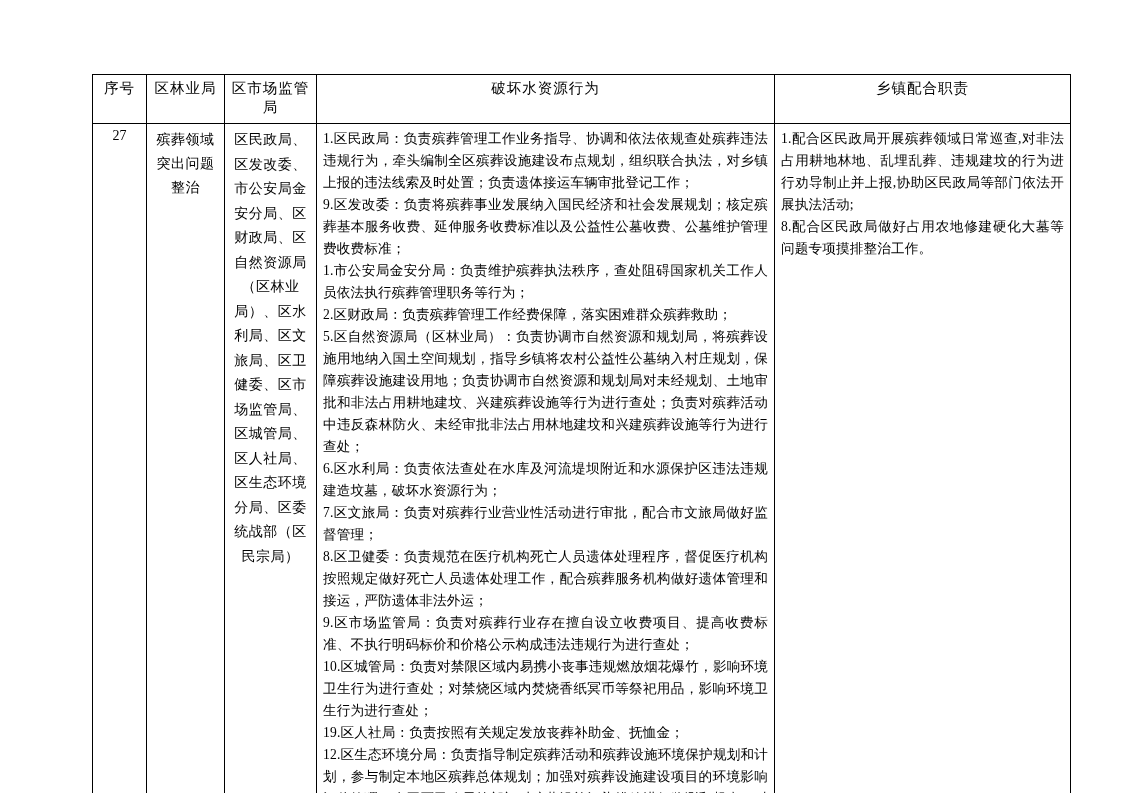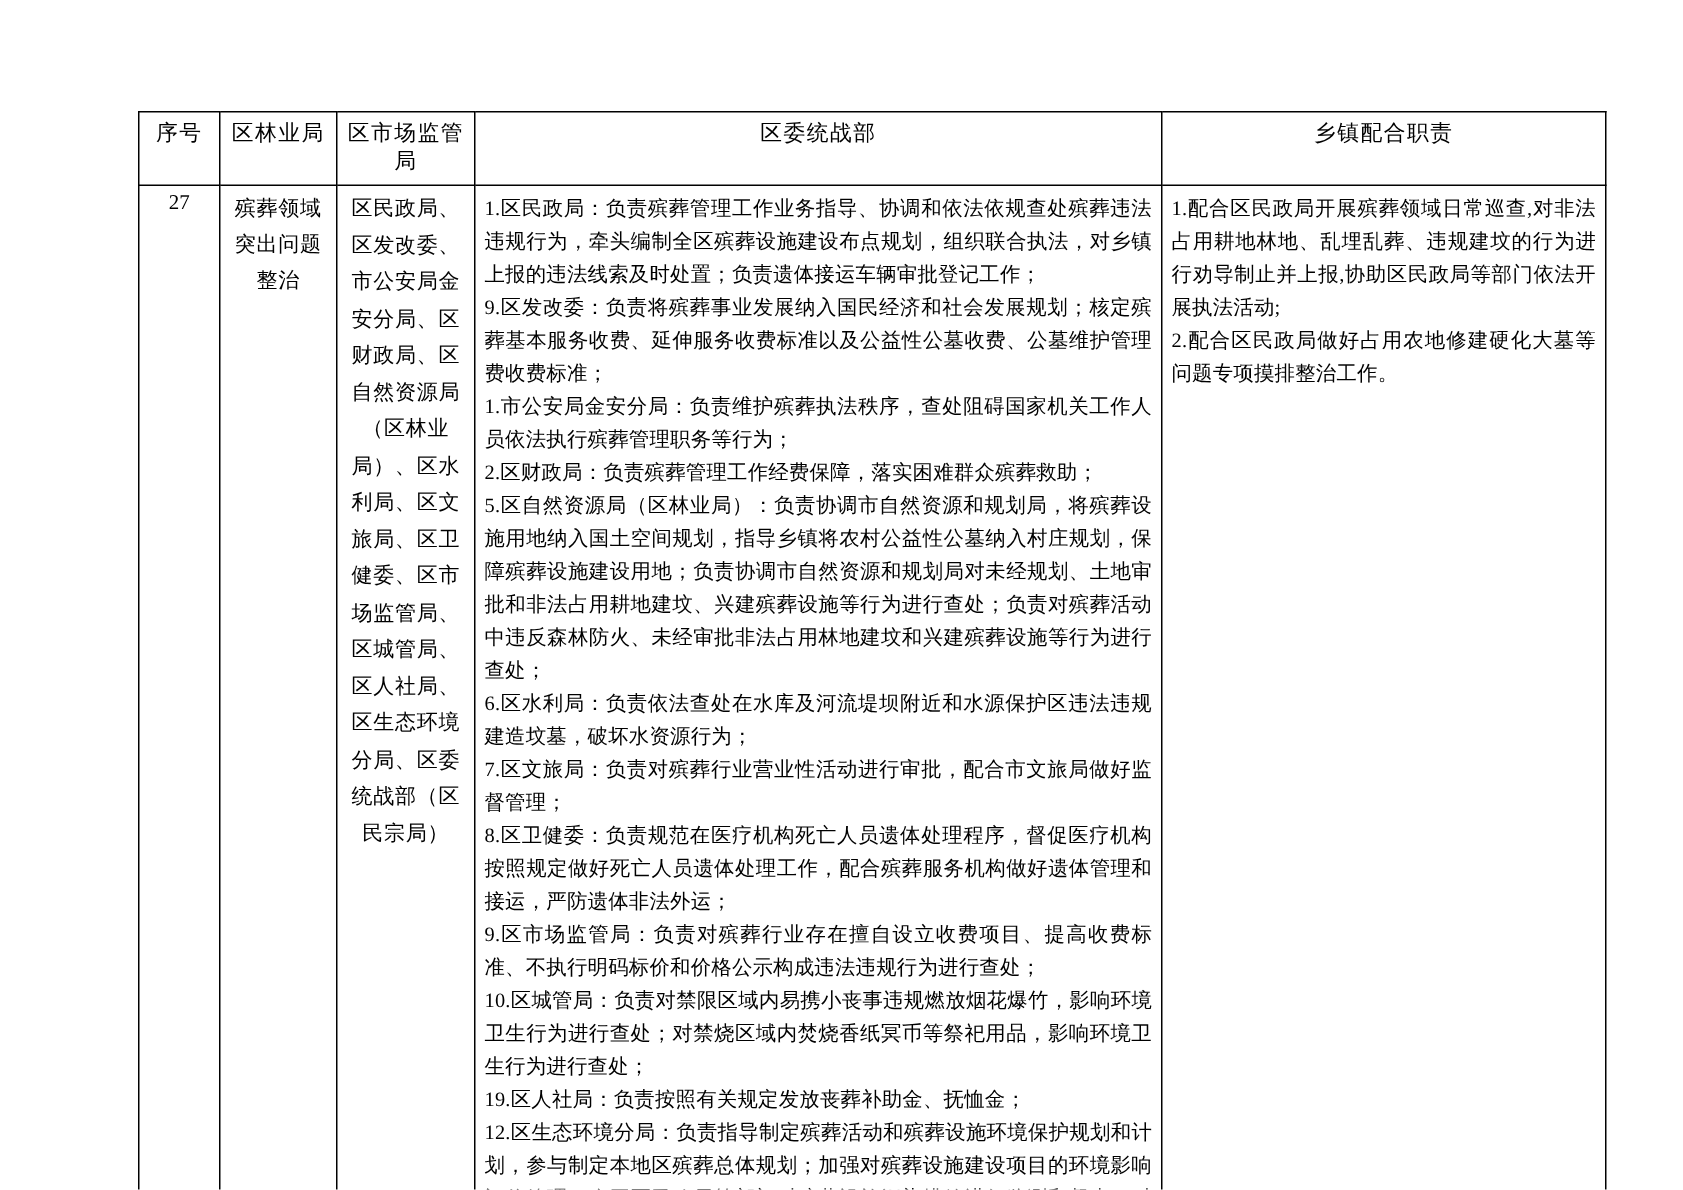--- a/index.html
+++ b/index.html
@@ -111,21 +111,21 @@
       <col class="c-item">
       <col class="c-dept">
       <col class="c-duty">
       <col class="c-town">
     </colgroup>
     <thead>
       <tr>
         <th>序号</th>
         <th>区林业局</th>
         <th>区市场监管局</th>
-        <th>区委统战部</th>
+        <th>破坏水资源行为</th>
         <th>乡镇配合职责</th>
       </tr>
     </thead>
     <tbody>
       <tr>
         <td class="seq">27</td>
         <td class="item">殡葬领域突出问题整治</td>
         <td class="dept">区民政局、区发改委、市公安局金安分局、区财政局、区自然资源局（区林业局）、区水利局、区文旅局、区卫健委、区市场监管局、区城管局、区人社局、区生态环境分局、区委统战部（区民宗局）</td>
         <td class="duty">
           <p>1.区民政局：负责殡葬管理工作业务指导、协调和依法依规查处殡葬违法违规行为，牵头编制全区殡葬设施建设布点规划，组织联合执法，对乡镇上报的违法线索及时处置；负责遗体接运车辆审批登记工作；</p>
@@ -137,20 +137,20 @@
           <p>7.区文旅局：负责对殡葬行业营业性活动进行审批，配合市文旅局做好监督管理；</p>
           <p>8.区卫健委：负责规范在医疗机构死亡人员遗体处理程序，督促医疗机构按照规定做好死亡人员遗体处理工作，配合殡葬服务机构做好遗体管理和接运，严防遗体非法外运；</p>
           <p>9.区市场监管局：负责对殡葬行业存在擅自设立收费项目、提高收费标准、不执行明码标价和价格公示构成违法违规行为进行查处；</p>
           <p>10.区城管局：负责对禁限区域内易携小丧事违规燃放烟花爆竹，影响环境卫生行为进行查处；对禁烧区域内焚烧香纸冥币等祭祀用品，影响环境卫生行为进行查处；</p>
           <p>19.区人社局：负责按照有关规定发放丧葬补助金、抚恤金；</p>
           <p>12.区生态环境分局：负责指导制定殡葬活动和殡葬设施环境保护规划和计划，参与制定本地区殡葬总体规划；加强对殡葬设施建设项目的环境影响评价管理；会同区民政局等部门对殡葬设施污染排放进行监测和督查，对殡葬企业、事业单位污染治理给予政策、资金、技术支持；</p>
 
         </td>
         <td class="town">
           <p>1.配合区民政局开展殡葬领域日常巡查,对非法占用耕地林地、乱埋乱葬、违规建坟的行为进行劝导制止并上报,协助区民政局等部门依法开展执法活动;</p>
-          <p>2.配合区民政局做好占用农地修建硬化大墓等问题专项摸排整治工作。</p>
+          <p>8.配合区民政局做好占用农地修建硬化大墓等问题专项摸排整治工作。</p>
         </td>
       </tr>
     </tbody>
   </table>
 
 
 </div>
 
 </body></html>

